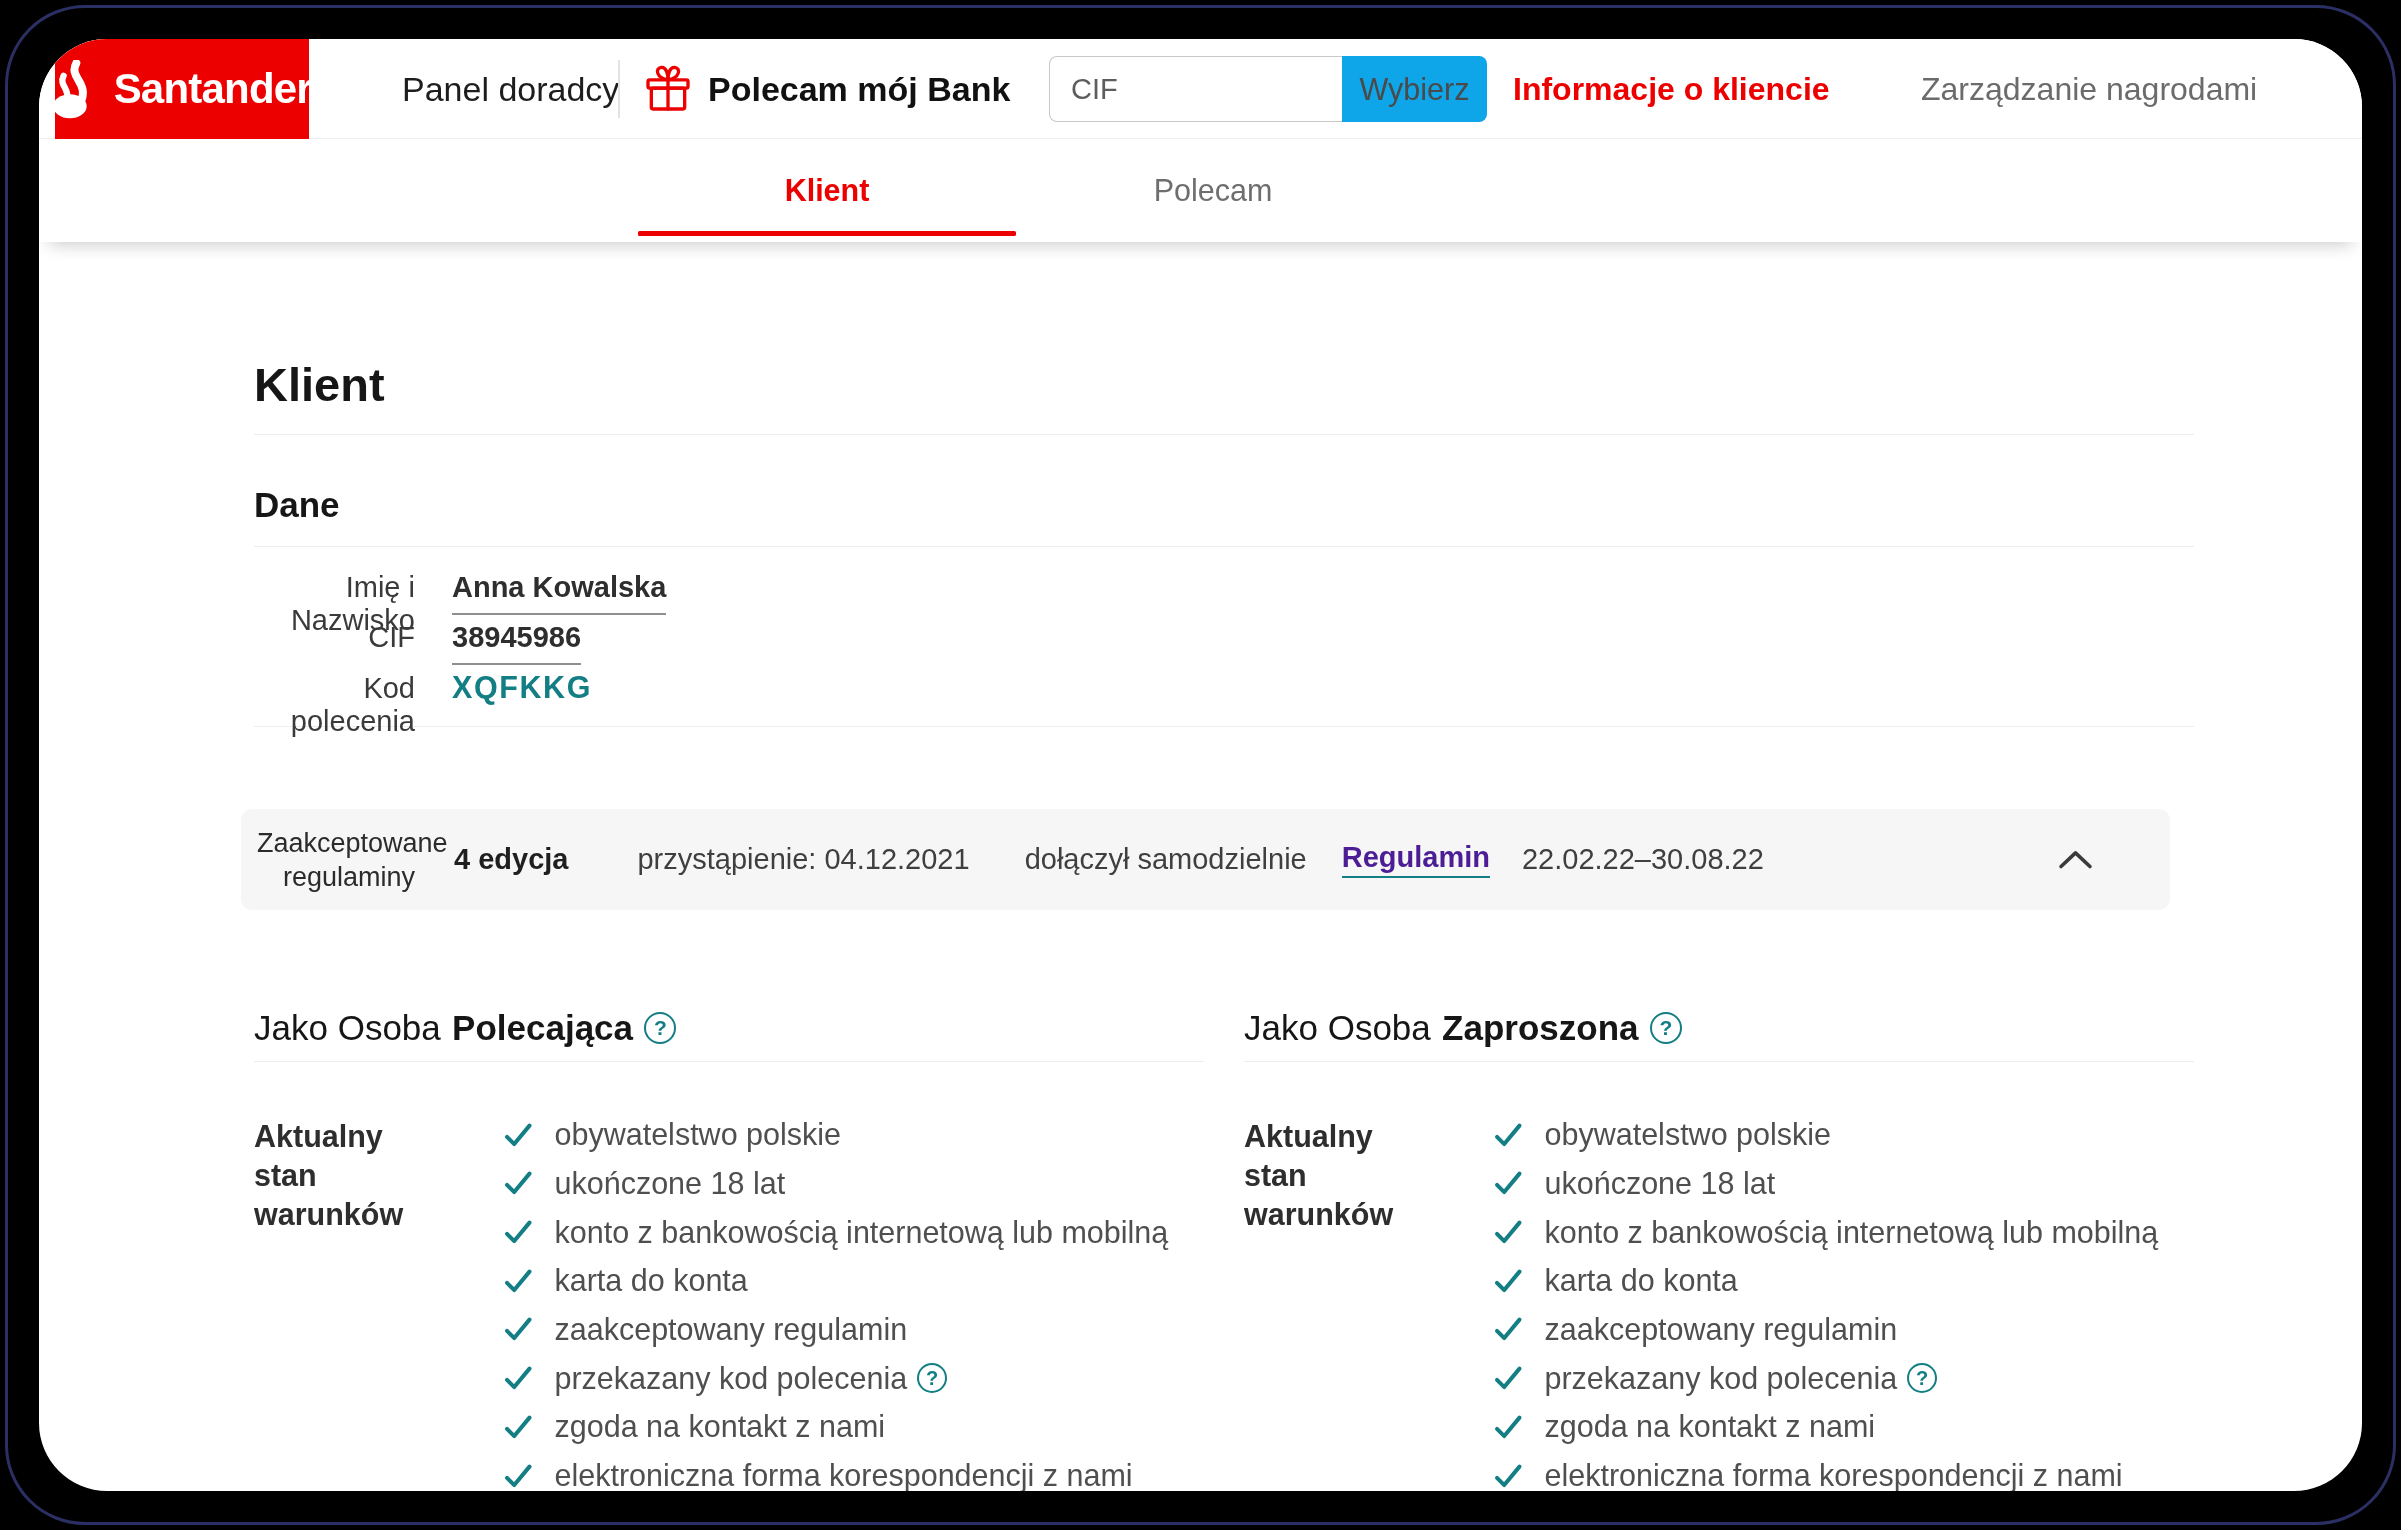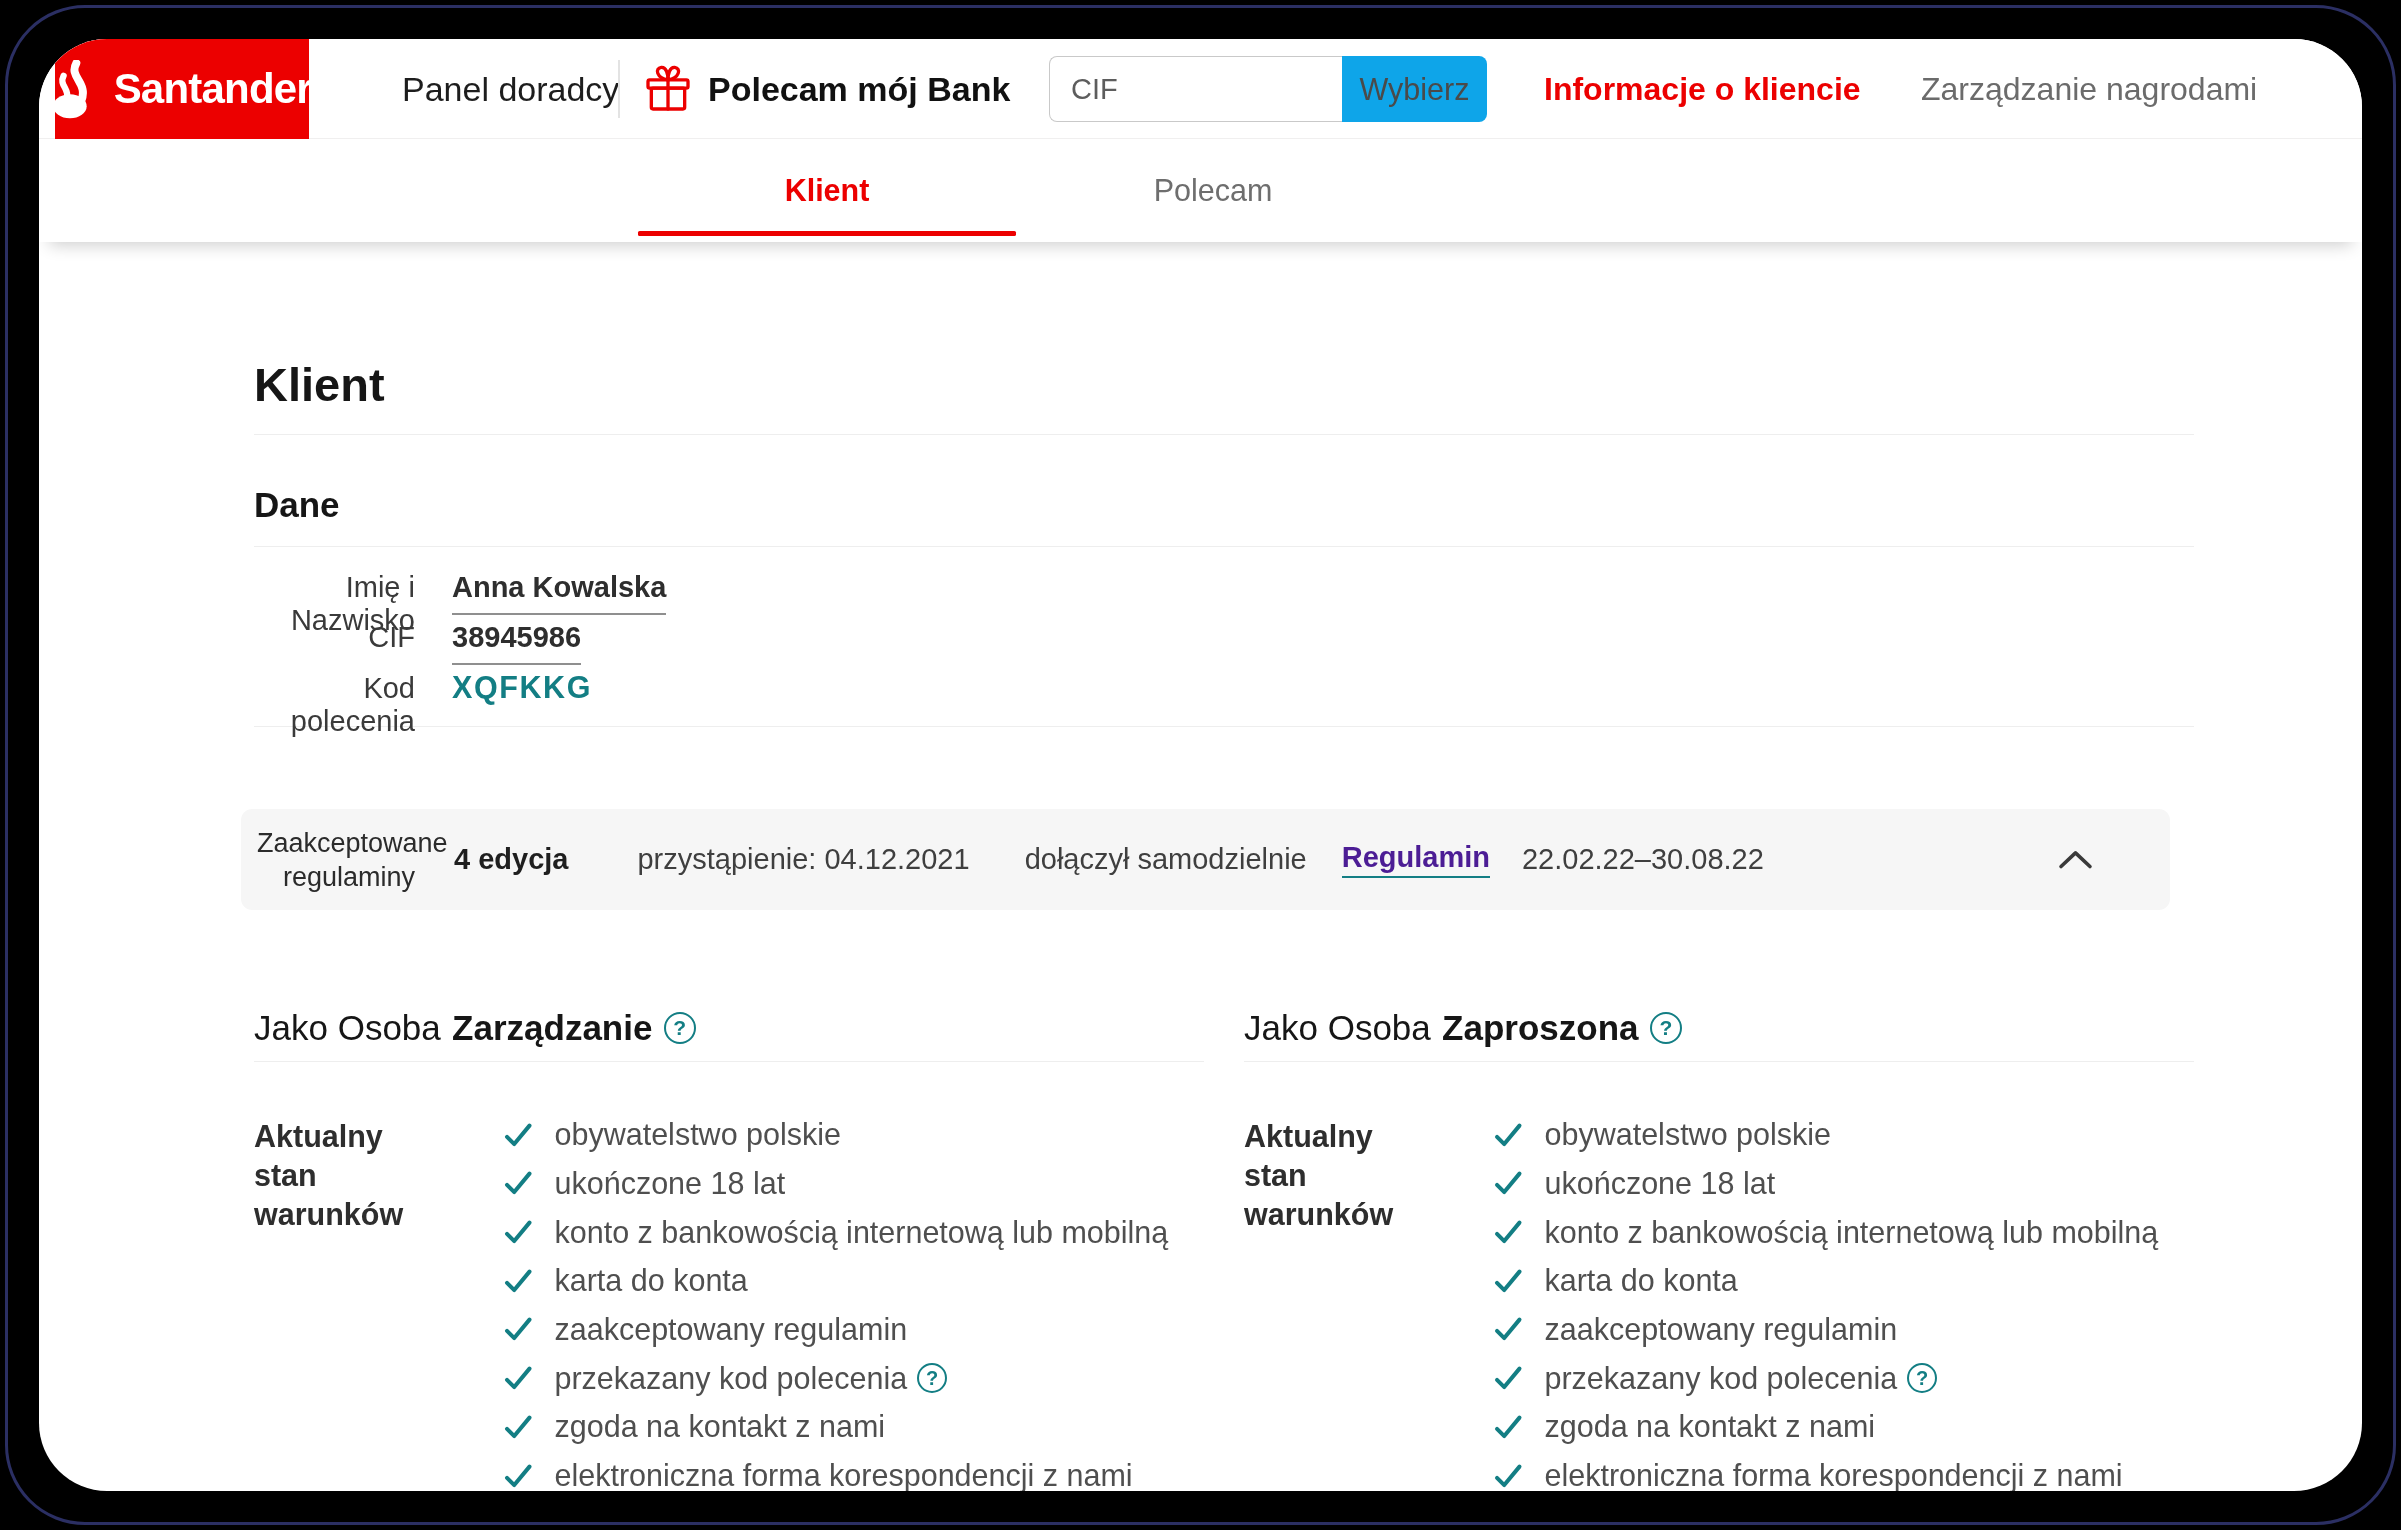--- a/index.html
+++ b/index.html
@@ -14,21 +14,21 @@
   .logo-block { left:16px; width:254px; background:#ec0000; border-top-left-radius:22.5px; justify-content:center; gap:14.5px; }
   .brand-word { color:#fff; font-size:42px; font-weight:700; letter-spacing:-0.8px; }
   .app-title { left:363px; font-size:34px; color:#1d1d1d; }
   .v-divider { position:absolute; left:579px; top:21px; height:58px; width:1.6px; background:#e3e3e3; }
   .gift-cell { left:604px; }
   .program-title { left:669px; font-size:34px; font-weight:700; color:#111; }
   .cif-group { left:1010px; top:17px; height:66px; display:flex; position:absolute; }
   .cif-input { width:293px; height:66px; border:1.6px solid #c9c9c9; border-right:none; border-radius:8px 0 0 8px; font-size:29px; padding:0 21px; color:#333; outline:none; font-family:inherit; background:#fff; }
   .cif-input::placeholder { color:#5d5d5d; }
   .select-btn { width:145px; height:66px; background:#0ea5e9; border:none; border-radius:0 8px 8px 0; font-size:30.5px; color:#4a4a4a; font-family:inherit; cursor:pointer; }
-  .client-info { left:1505px; font-size:32px; font-weight:700; color:#ec0000; cursor:pointer; }
+  .client-info { left:1474px; font-size:32px; font-weight:700; color:#ec0000; cursor:pointer; }
   .rewards { left:1882px; font-size:32px; color:#6b6b6b; cursor:pointer; }
 
   
   .tabbar { position:absolute; left:0; top:100px; right:0; height:103px; background:#fff; z-index:20; box-shadow:0 13px 16px -9.6px rgba(0,0,0,0.20); }
   .tab { position:absolute; top:0; height:100%; width:386px; display:flex; align-items:center; justify-content:center; font-size:30.5px; color:#6e6e6e; cursor:pointer; }
   .tab.active { color:#ec0000; font-weight:700; }
   .tab.active::after { content:""; position:absolute; left:4px; right:4px; bottom:6.4px; height:4.8px; background:#ec0000; border-radius:1.6px; }
   .tab1 { left:595px; } .tab2 { left:981px; } .tab3 { left:1370px; }
 
   
@@ -150,21 +150,21 @@
             <polyline points="5,23 23,6 41,23" stroke="#3a3a3a" stroke-width="4.5" stroke-linecap="round" stroke-linejoin="round"></polyline>
           </svg>
         </div>
       </div>
 
       <div class="roles">
 
         <section class="role-col">
           <div class="role-heading">
             <span>Jako Osoba</span>
-            <span class="bold">Zarządzanie</span>
+            <span class="bold">Polecająca</span>
             <span class="help-icon">?</span>
           </div>
           <hr class="hr role-hr">
           <div class="role-body">
             <div class="status-label">Aktualny stan warunków</div>
             <div class="cond-list">
 
                 <div class="cond-item">
                   <svg width="30.5" height="30.5" viewBox="0 0 38 38" fill="none">
                     <polyline points="5,21 14,30 33,7" stroke="#137e84" stroke-width="5" stroke-linecap="round" stroke-linejoin="round"></polyline>

